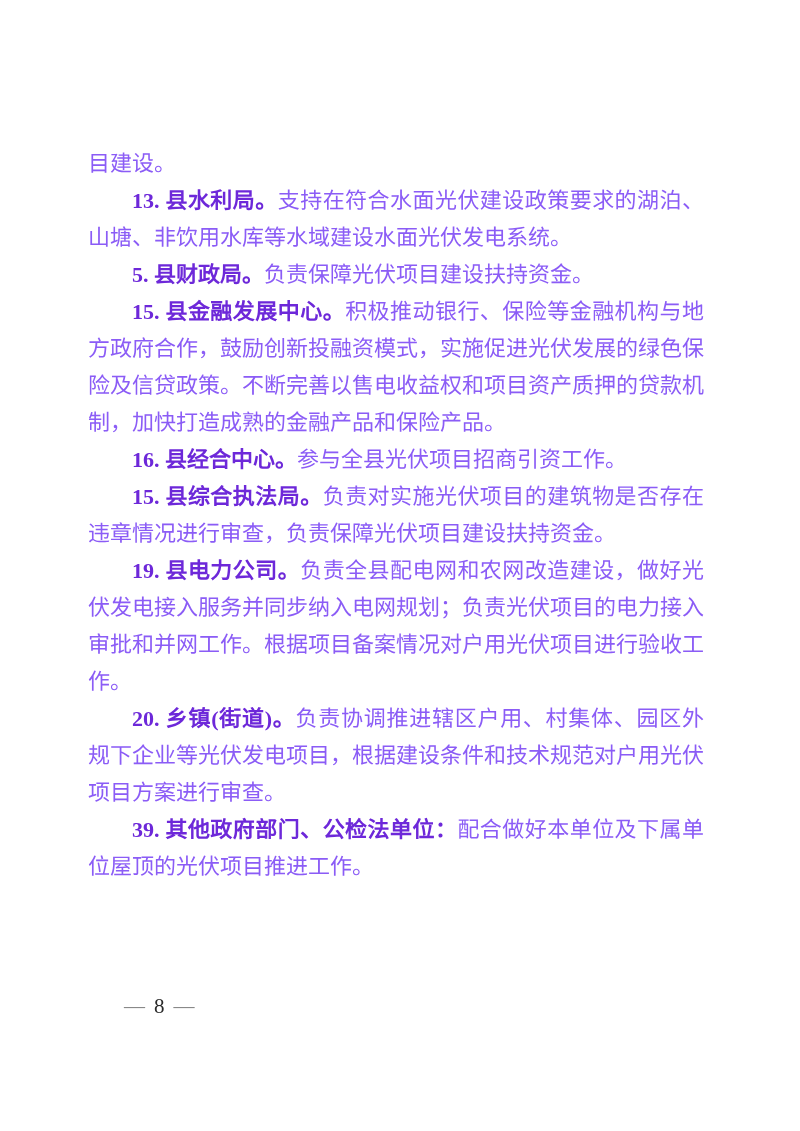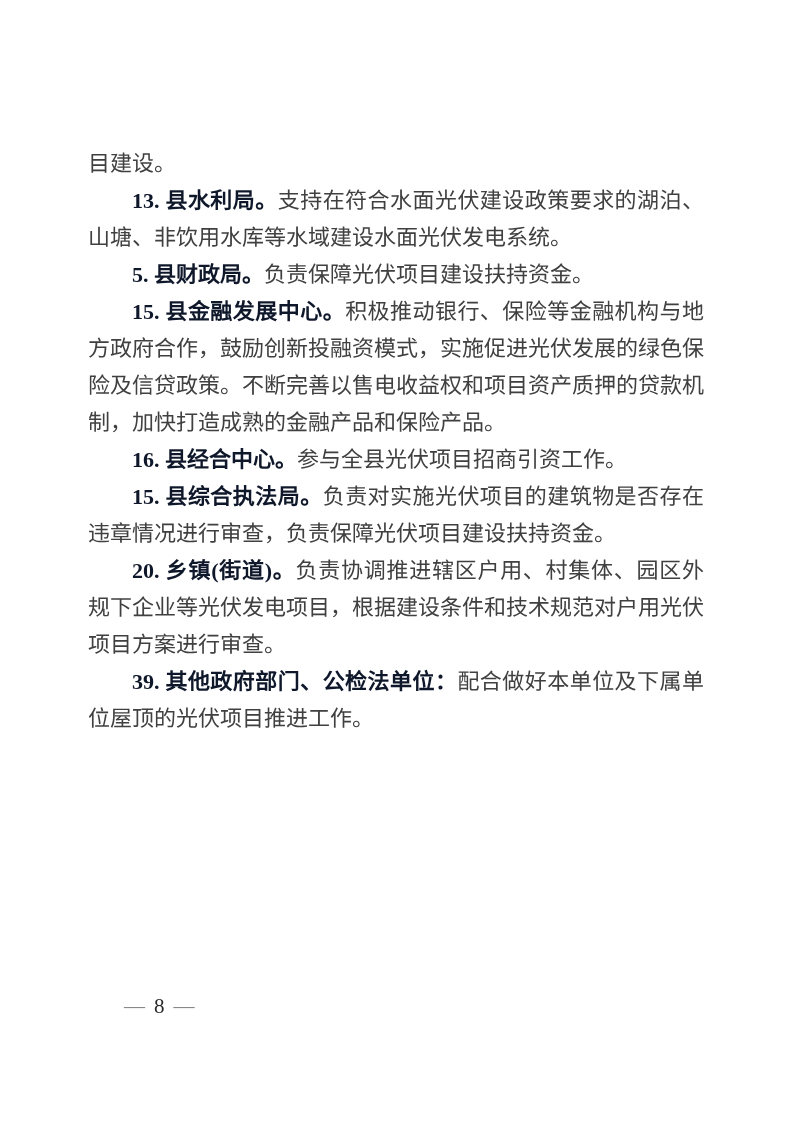--- a/index.html
+++ b/index.html
@@ -29,24 +29,24 @@
   .para {
     margin: 0;
     padding: 0;
     text-indent: 44px;
   }
   .para.continuation {
     text-indent: 0;
   }
   .item-heading {
     font-weight: bold;
-    color: #0f172a;
+    color: #6d28d9;
   }
   .item-body {
-    color: #404040;
+    color: #8b5cf6;
   }
   .page-footer {
     position: absolute;
     left: 124px;
     top: 994px;
     font-size: 21px;
     letter-spacing: 3px;
     white-space: nowrap;
   }
   .footer-dash {
@@ -82,20 +82,23 @@
 
     <p class="para">
       <span class="item-heading">16. 县经合中心。</span><span class="item-body">参与全县光伏项目招商引资工作。</span>
     </p>
 
     <p class="para">
       <span class="item-heading">15. 县综合执法局。</span><span class="item-body">负责对实施光伏项目的建筑物是否存在违章情况进行审查，负责保障光伏项目建设扶持资金。</span>
     </p>
 
 
+    <p class="para">
+      <span class="item-heading">19. 县电力公司。</span><span class="item-body">负责全县配电网和农网改造建设，做好光伏发电接入服务并同步纳入电网规划；负责光伏项目的电力接入审批和并网工作。根据项目备案情况对户用光伏项目进行验收工作。</span>
+    </p>
 
     <p class="para">
       <span class="item-heading">20. 乡镇(街道)。</span><span class="item-body">负责协调推进辖区户用、村集体、园区外规下企业等光伏发电项目，根据建设条件和技术规范对户用光伏项目方案进行审查。</span>
     </p>
 
     <p class="para">
       <span class="item-heading">39. 其他政府部门、公检法单位：</span><span class="item-body">配合做好本单位及下属单位屋顶的光伏项目推进工作。</span>
     </p>
 
   </div>

